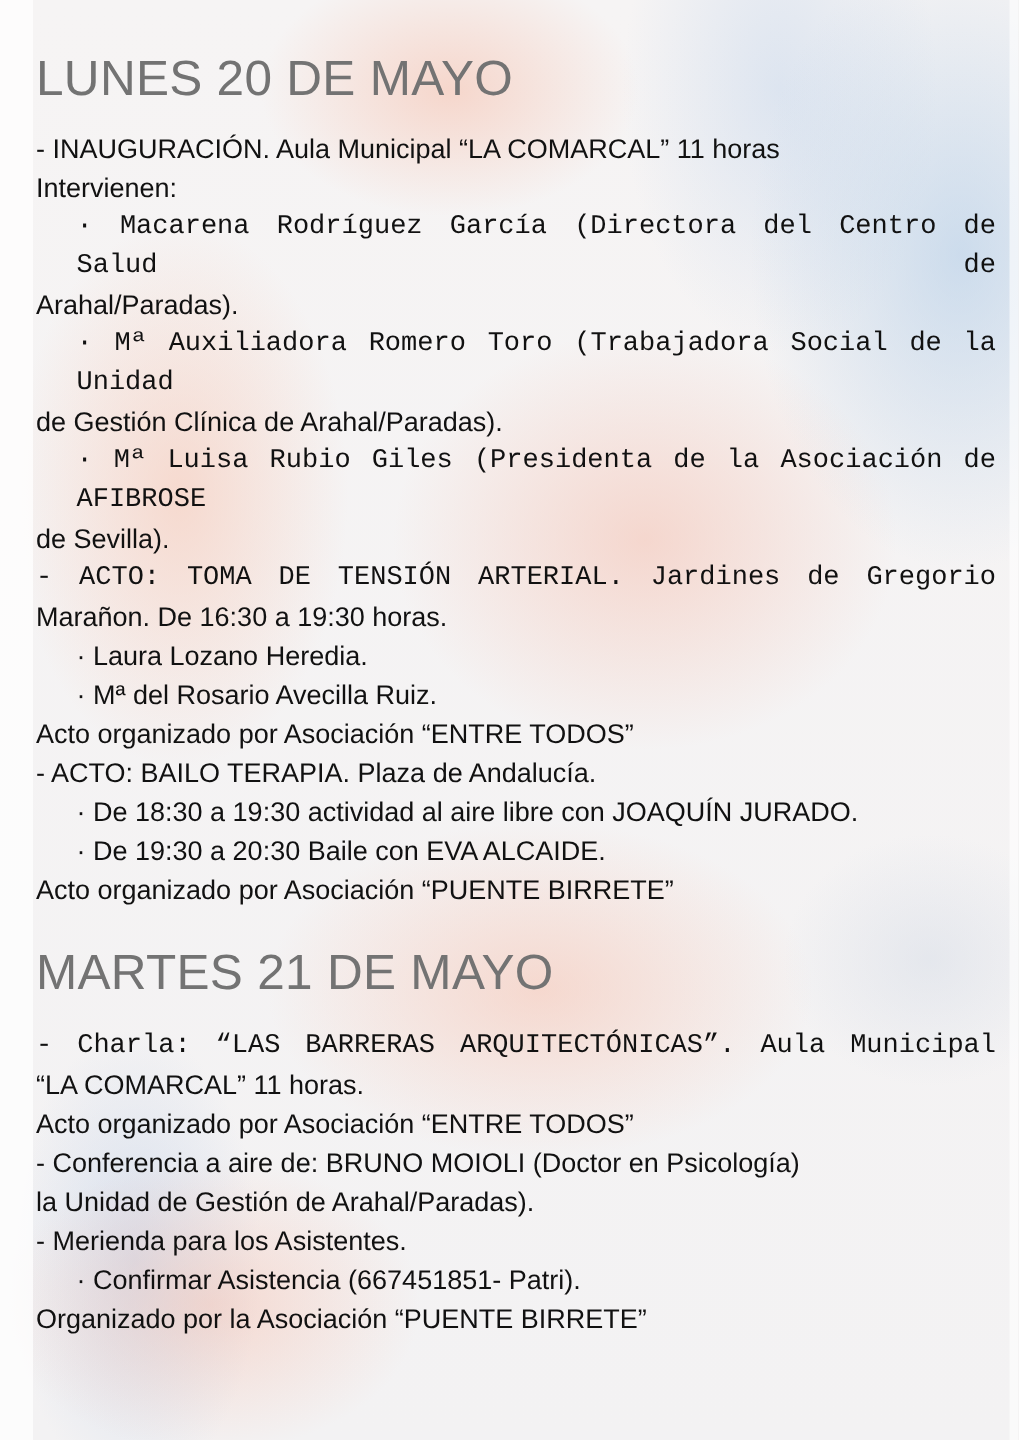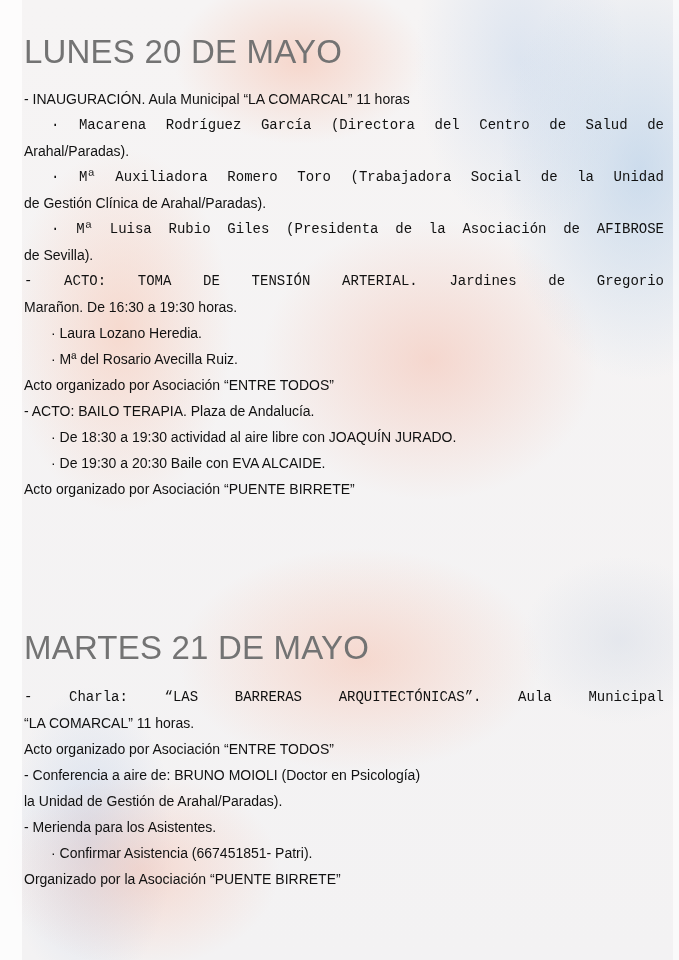--- a/index.html
+++ b/index.html
@@ -35,40 +35,41 @@
     position: absolute; left: 24px; top: 0; width: 640px; z-index: 2;
   }
   h1 {
     margin: 0; font-weight: normal; font-size: 33px; letter-spacing: 0.2px;
     line-height: 40px; color: #737373;
   }
   .h-lunes { position: absolute; top: 32px; left: 0; }
   .h-martes { position: absolute; top: 628px; left: 0; }
   .block { position: absolute; left: 0; width: 640px; }
   .line {
-    font-size: 14px; line-height: 26px; white-space: nowrap; color: #111;
+    font-size: 18px; line-height: 26px; white-space: nowrap; color: #111;
   }
   .indent { padding-left: 27px; }
   .justify {
     white-space: normal; text-align: justify; text-align-last: justify; font-family: Liberation Mono, monospace;
   }
 </style>
 </head>
 <body>
 
 <div class="bg"></div>
 <div class="left-strip"></div>
 <div class="right-strip"></div>
 
 <div class="content">
 
   <h1 class="h-lunes">LUNES 20 DE MAYO</h1>
 
   <div class="block" style="top:86px;">
     <div class="line">- INAUGURACIÓN. Aula Municipal “LA COMARCAL” 11 horas</div>
+    <div class="line">Intervienen:</div>
     <div class="line indent justify">· Macarena Rodríguez García (Directora del Centro de Salud de</div>
     <div class="line">Arahal/Paradas).</div>
     <div class="line indent justify">· Mª Auxiliadora Romero Toro (Trabajadora Social de la Unidad</div>
     <div class="line">de Gestión Clínica de Arahal/Paradas).</div>
     <div class="line indent justify">· Mª Luisa Rubio Giles (Presidenta de la Asociación de AFIBROSE</div>
     <div class="line">de Sevilla).</div>
     <div class="line justify">- ACTO: TOMA DE TENSIÓN ARTERIAL. Jardines de Gregorio</div>
     <div class="line">Marañon. De 16:30 a 19:30 horas.</div>
     <div class="line indent">· Laura Lozano Heredia.</div>
     <div class="line indent">· Mª del Rosario Avecilla Ruiz.</div>

